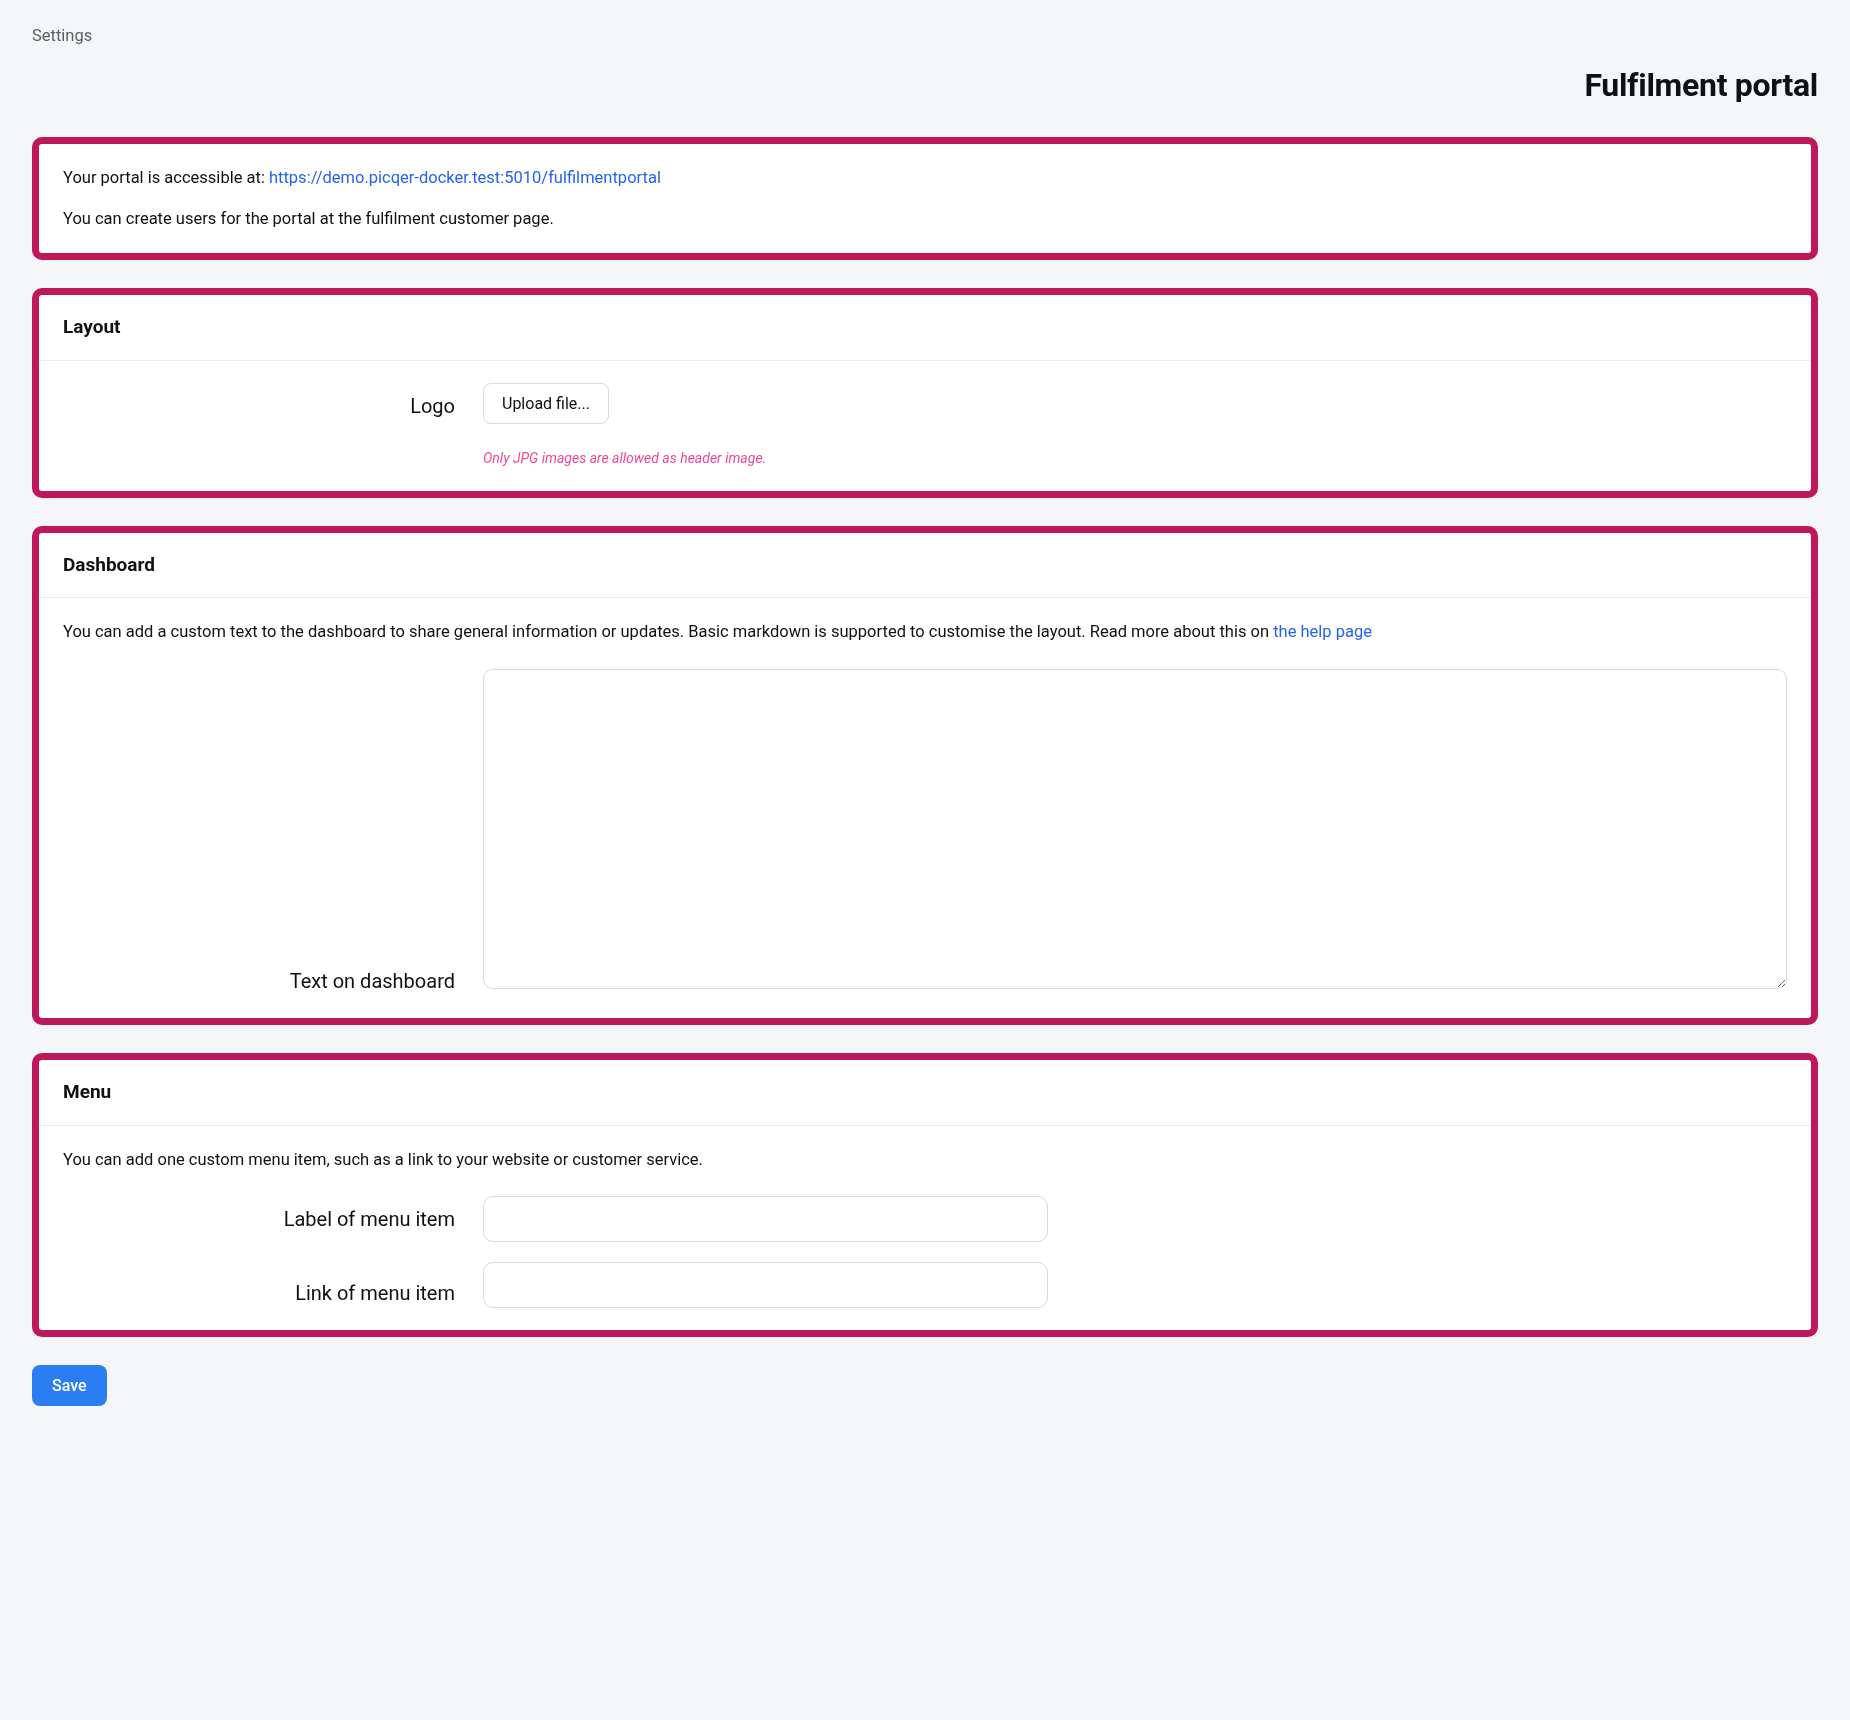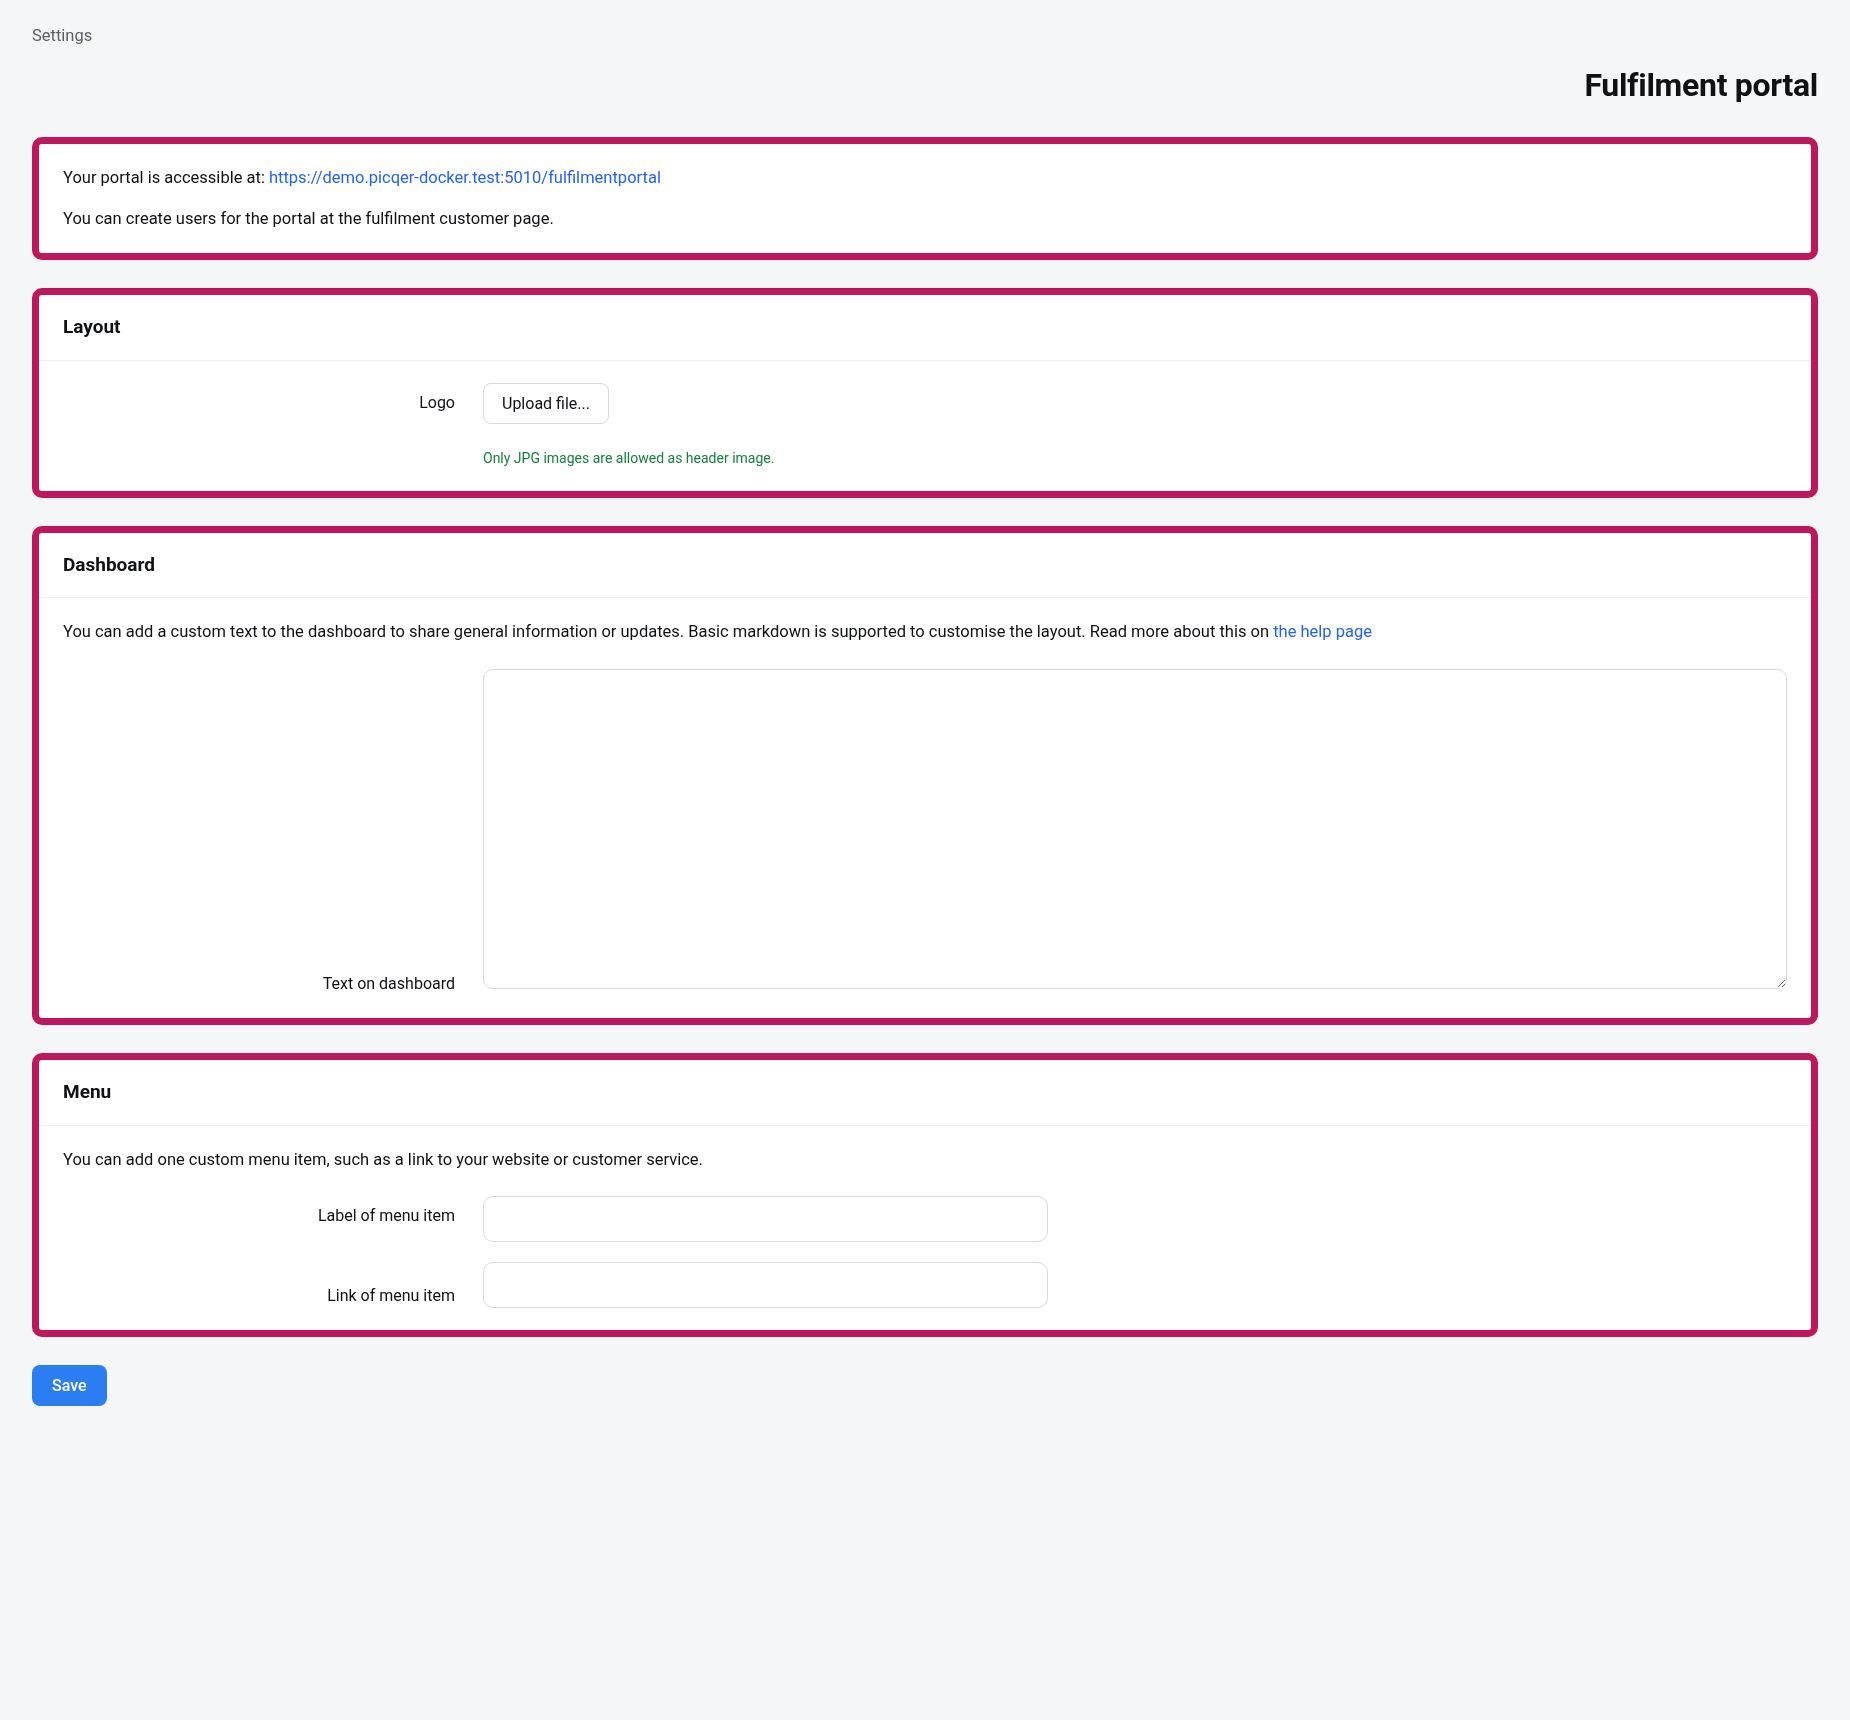--- a/index.html
+++ b/index.html
@@ -73,42 +73,43 @@
     .form-row:last-child {
       margin-bottom: 0;
       align-items: flex-end;
     }
     .form-label {
       width: 420px;
       min-width: 420px;
       text-align: right;
       padding-right: 28px;
       padding-top: 8px;
-      font-size: 16px;
+      font-size: 20px;
       color: #0f1114;
     }
     .form-control {
       flex: 1;
     }
     .upload-btn {
       display: inline-block;
       background: #ffffff;
       border: 1px solid #d7d9e0;
       border-radius: 8px;
       padding: 10px 18px;
       font-size: 16px;
       color: #0f1114;
       cursor: pointer;
       font-family: inherit;
       text-align: right;
     }
     .helper-text {
       font-size: 14px;
-      color: #15803d;
+      color: #ec4899;
       margin-top: 4px;
+      font-style: italic;
     }
     .textarea-input {
       width: 100%;
       min-height: 320px;
       border: 1px solid #d7d9e0;
       border-radius: 10px;
       padding: 12px 14px;
       font-size: 16px;
       font-family: inherit;
       resize: both;

